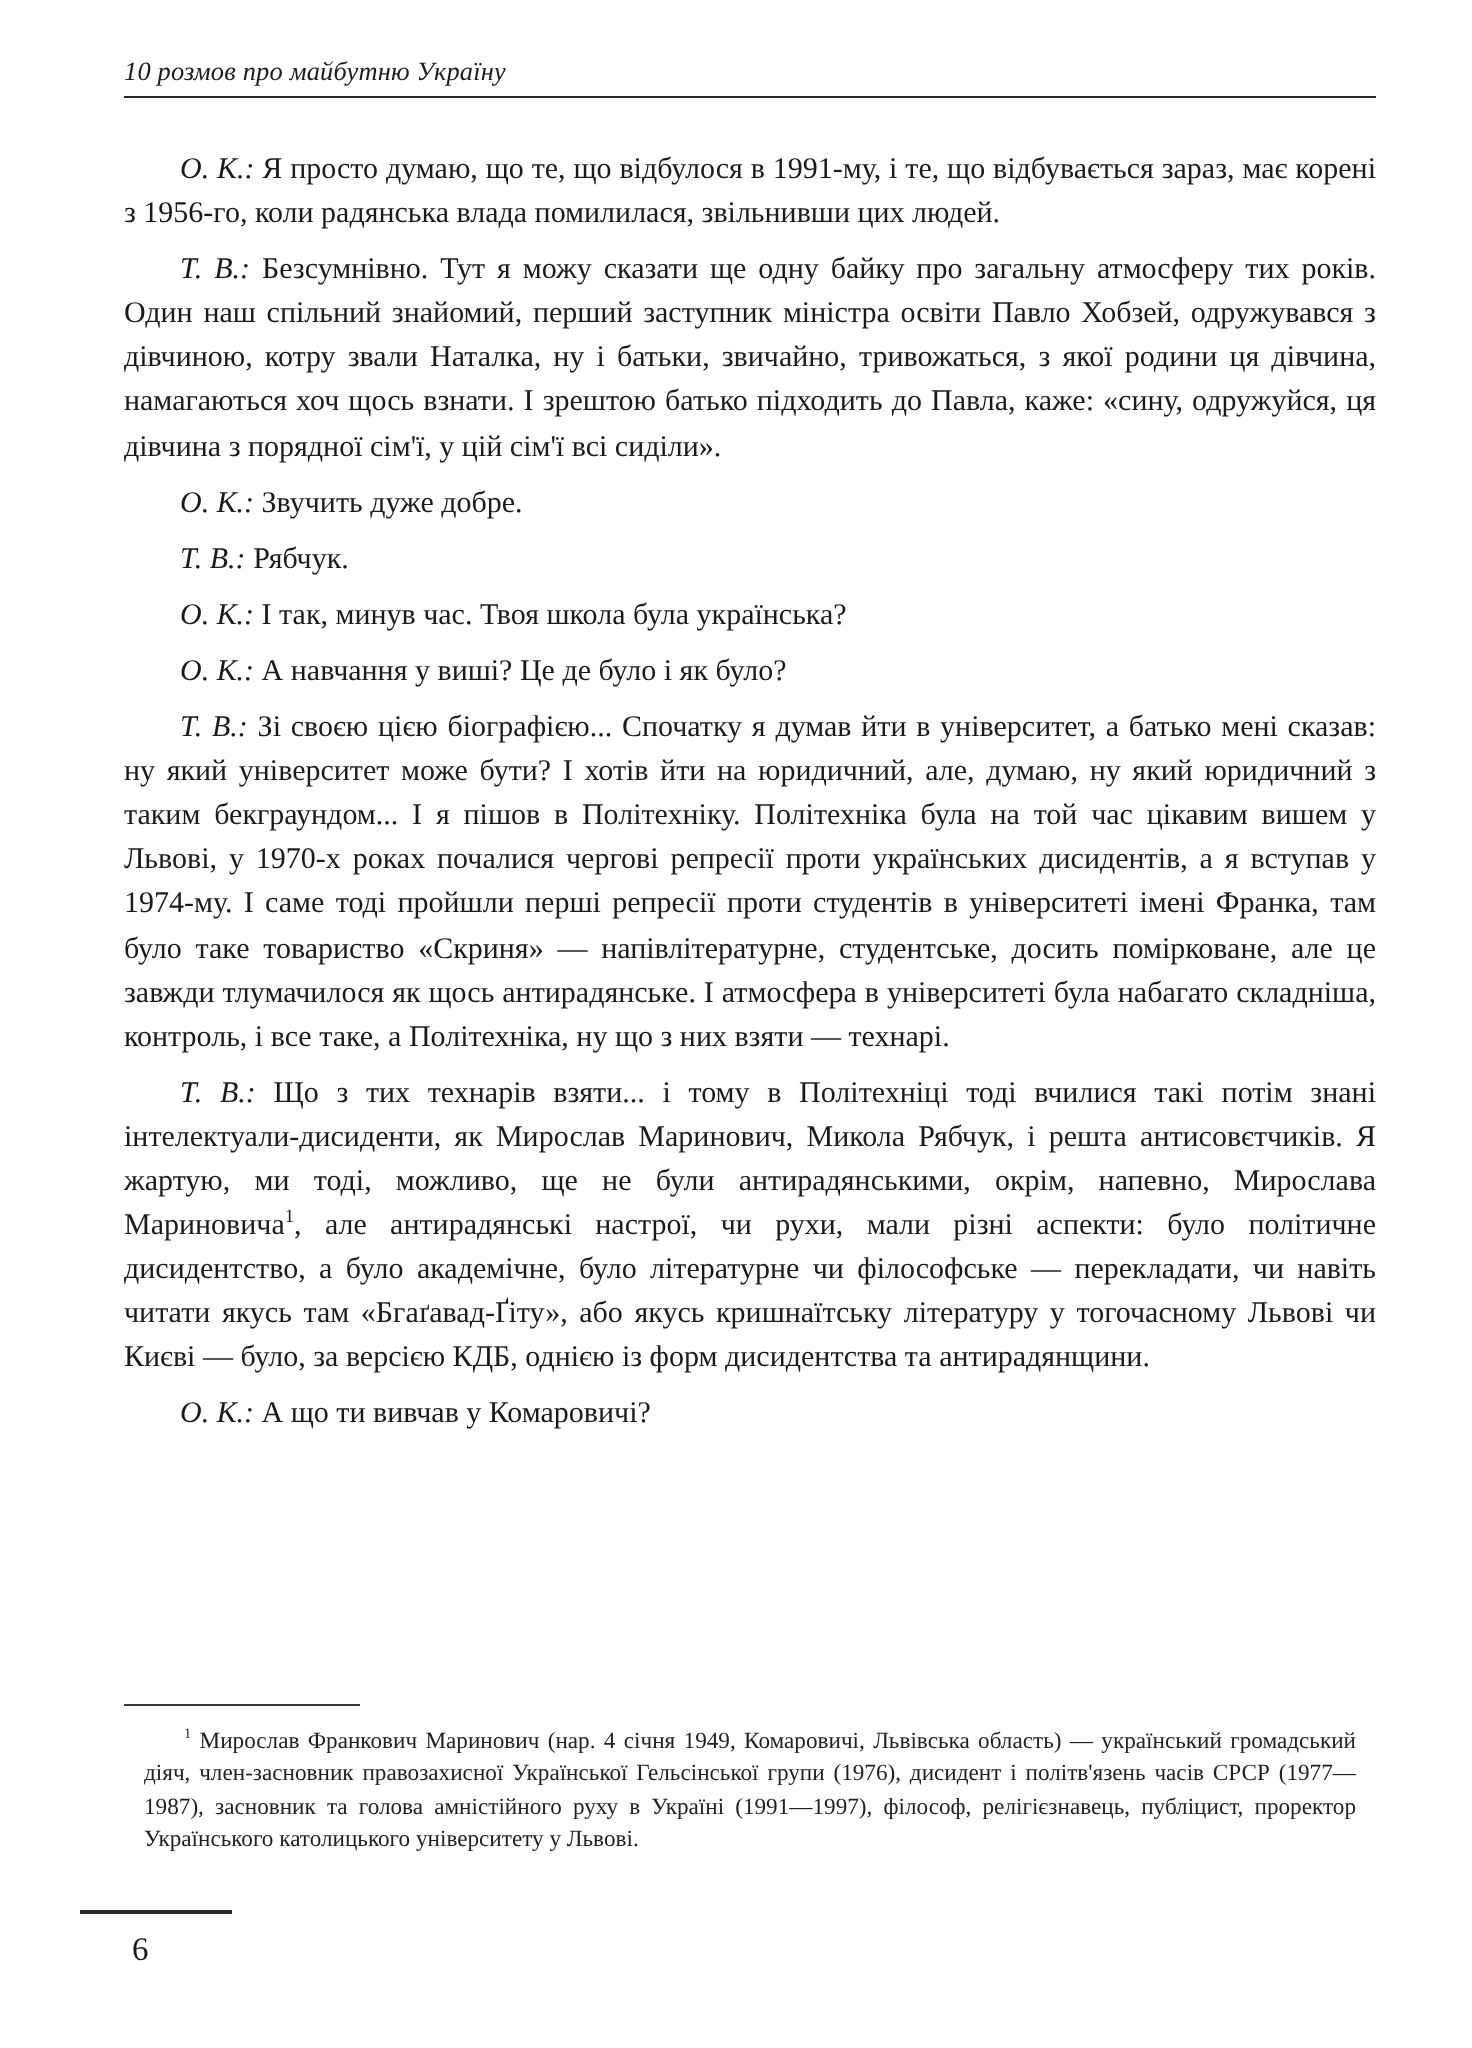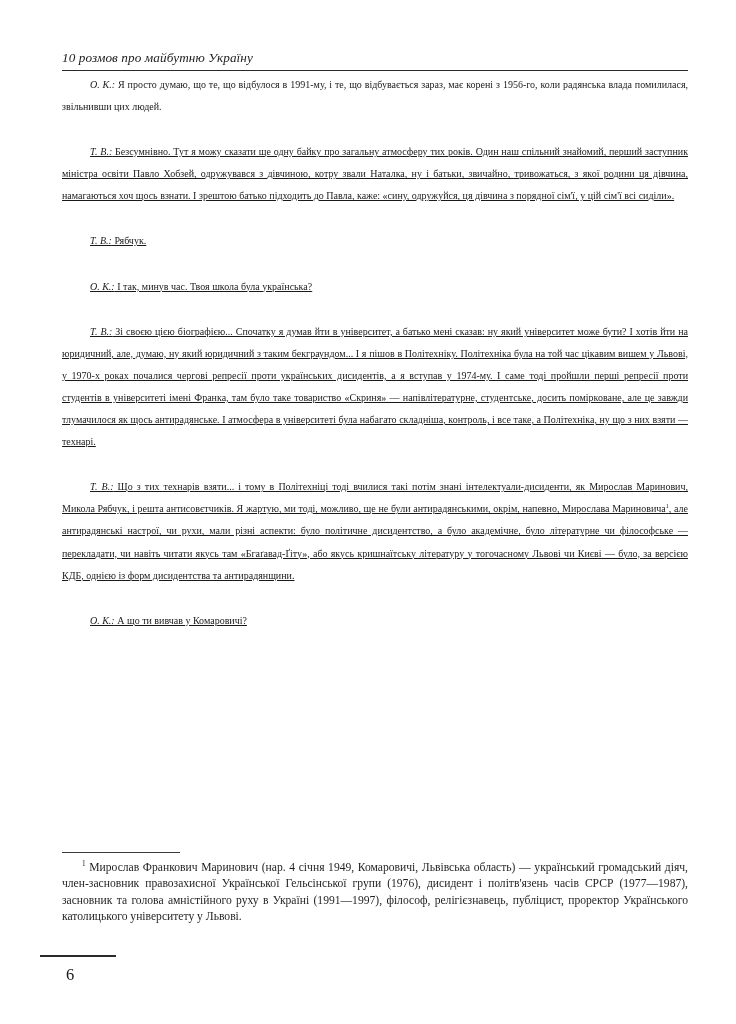--- a/index.html
+++ b/index.html
@@ -22,21 +22,21 @@
     left: 0; top: 0;
     width: 736px;
     height: 1024px;
     box-sizing: border-box;
   }
 
   
   .header {
     position: absolute;
     left: 62px;
-    top: 50px;
+    top: 28px;
     width: 626px;
   }
   .header-title {
     font-style: italic;
     font-size: 13.2px;
     letter-spacing: 0.1px;
     color: #1c1c1c;
     white-space: nowrap;
     line-height: 1.2;
   }
@@ -52,29 +52,28 @@
     position: absolute;
     left: 62px;
     top: 74px;
     width: 626px;
   }
 
   p.para {
     margin: 0;
     text-align: justify;
     text-justify: inter-word;
-    font-size: 10px;
+    font-size: 15px;
     line-height: 22.1px;
     text-indent: 28px;
     hyphens: manual;
     -webkit-hyphens: manual;
   }
   p.para + p.para {
-    margin-top: 23px;
-    text-decoration: underline;
+    margin-top: 6px;
   }
   p.short {
     text-align: left;
   }
   .spk {
     font-style: italic;
   }
   sup.fn {
     font-size: 0.62em;
     vertical-align: super;
@@ -88,21 +87,21 @@
     top: 852px;
     width: 626px;
   }
   .footnote-rule {
     width: 118px;
     height: 1.2px;
     background: #3a3a3a;
     margin-bottom: 7px;
   }
   .footnote-text {
-    margin: 0;
+    margin: 10px;
     font-size: 11.6px;
     line-height: 16.2px;
     text-align: justify;
     text-indent: 20px;
     color: #1f1f1f;
     font-family: Liberation Serif, serif;
   }
 
   
   .folio-area {
@@ -133,26 +132,28 @@
     <div class="header-title">10 розмов про майбутню Україну</div>
     <div class="header-rule"></div>
   </div>
 
   <div class="body-block">
 
     <p class="para"><span class="spk">О. К.:</span><span> Я просто думаю, що те, що відбулося в 1991-му, і те, що відбувається зараз, має корені з 1956-го, коли радянська влада помилилася, звільнивши цих людей.</span></p>
 
     <p class="para"><span class="spk">Т. В.:</span><span> Безсумнівно. Тут я можу сказати ще одну байку про загальну атмосферу тих років. Один наш спільний знайомий, перший заступник міністра освіти Павло Хобзей, одружувався з дівчиною, котру звали Наталка, ну і батьки, звичайно, тривожаться, з якої родини ця дівчина, намагаються хоч щось взнати. І зрештою батько підходить до Павла, каже: «сину, одружуйся, ця дівчина з порядної сім'ї, у цій сім'ї всі сиділи».</span></p>
 
+    <p class="para short"><span class="spk">О. К.:</span><span> Звучить дуже добре.</span></p>
 
     <p class="para short"><span class="spk">Т. В.:</span><span> Рябчук.</span></p>
 
     <p class="para short"><span class="spk">О. К.:</span><span> І так, минув час. Твоя школа була українська?</span></p>
 
 
+    <p class="para short"><span class="spk">О. К.:</span><span> А навчання у виші? Це де було і як було?</span></p>
 
     <p class="para"><span class="spk">Т. В.:</span><span> Зі своєю цією біографією... Спочатку я думав йти в університет, а батько мені сказав: ну який університет може бути? І хотів йти на юридичний, але, думаю, ну який юридичний з таким бекграундом... І я пішов в Політехніку. Політехніка була на той час цікавим вишем у Львові, у 1970-х роках почалися чергові репресії проти українських дисидентів, а я вступав у 1974-му. І саме тоді пройшли перші репресії проти студентів в університеті імені Франка, там було таке товариство «Скриня» — напівлітературне, студентське, досить помірковане, але це завжди тлумачилося як щось антирадянське. І атмосфера в університеті була набагато складніша, контроль, і все таке, а Політехніка, ну що з них взяти  — технарі.</span></p>
 
 
     <p class="para"><span class="spk">Т. В.:</span><span> Що з тих технарів взяти... і тому в Політехніці тоді вчилися такі потім знані інтелектуали-дисиденти, як Мирослав Маринович, Микола Рябчук, і решта антисовєтчиків. Я жартую, ми тоді, можливо, ще не були антирадянськими, окрім, напевно, Мирослава Мариновича</span><sup class="fn">1</sup><span>, але антирадянські настрої, чи рухи, мали різні аспекти: було політичне дисидентство, а було академічне, було літературне чи філософське — перекладати, чи навіть читати якусь там «Бгаґавад-Ґіту», або якусь кришнаїтську літературу у тогочасному Львові чи Києві — було, за версією КДБ, однією із форм дисидентства та антирадянщини.</span></p>
 
     <p class="para short"><span class="spk">О. К.:</span><span> А що ти вивчав у Комаровичі?</span></p>
 
   </div>
 

